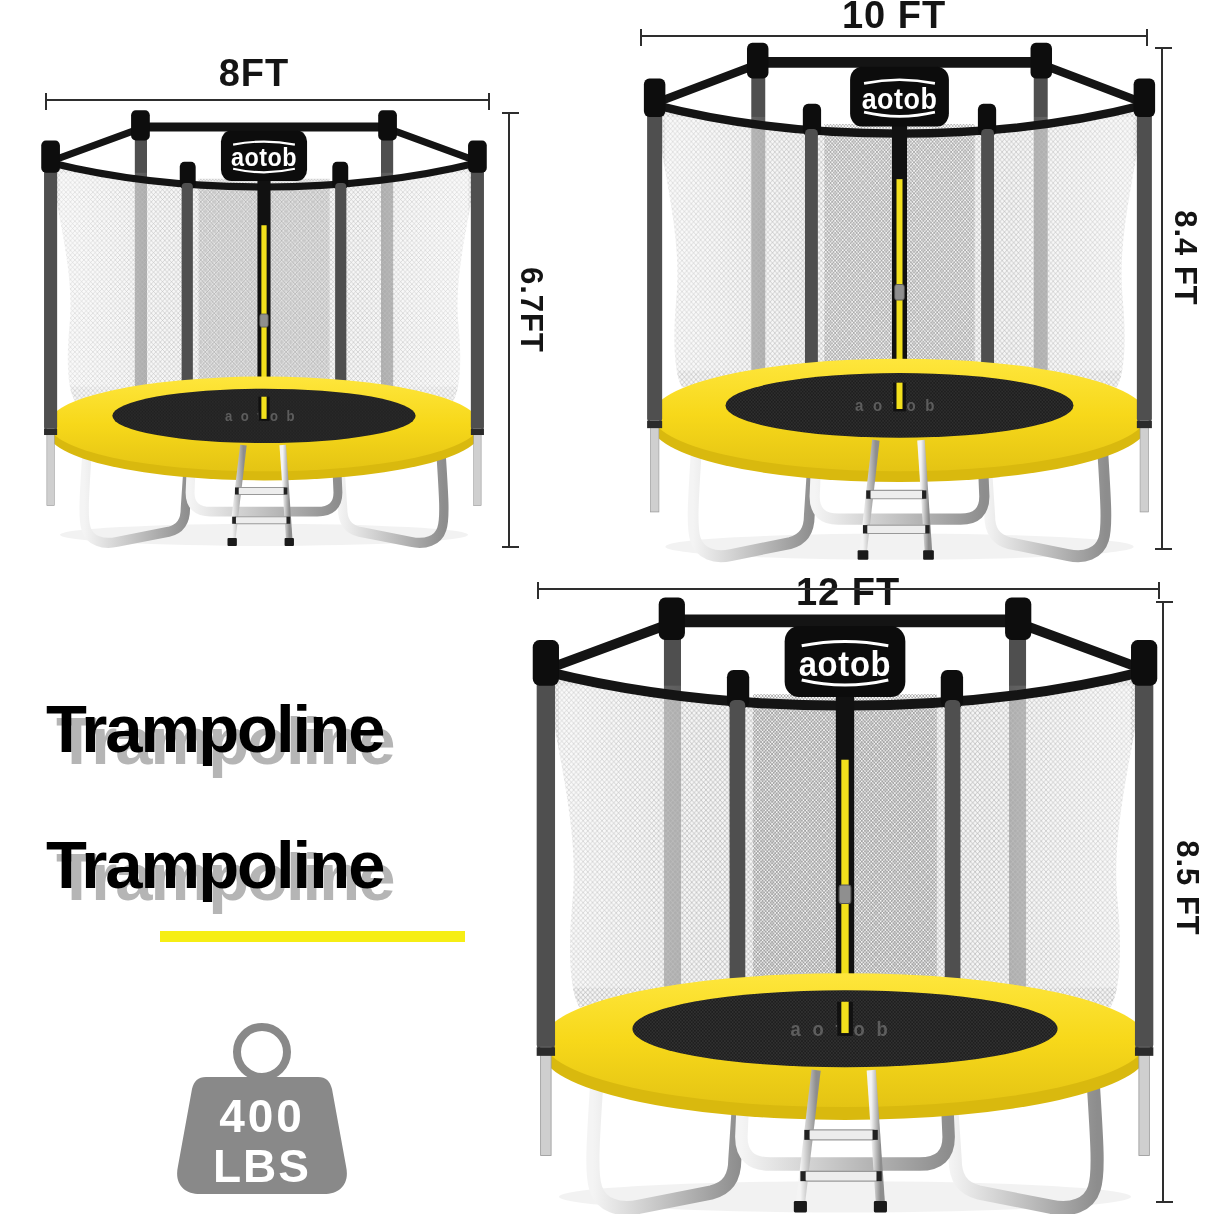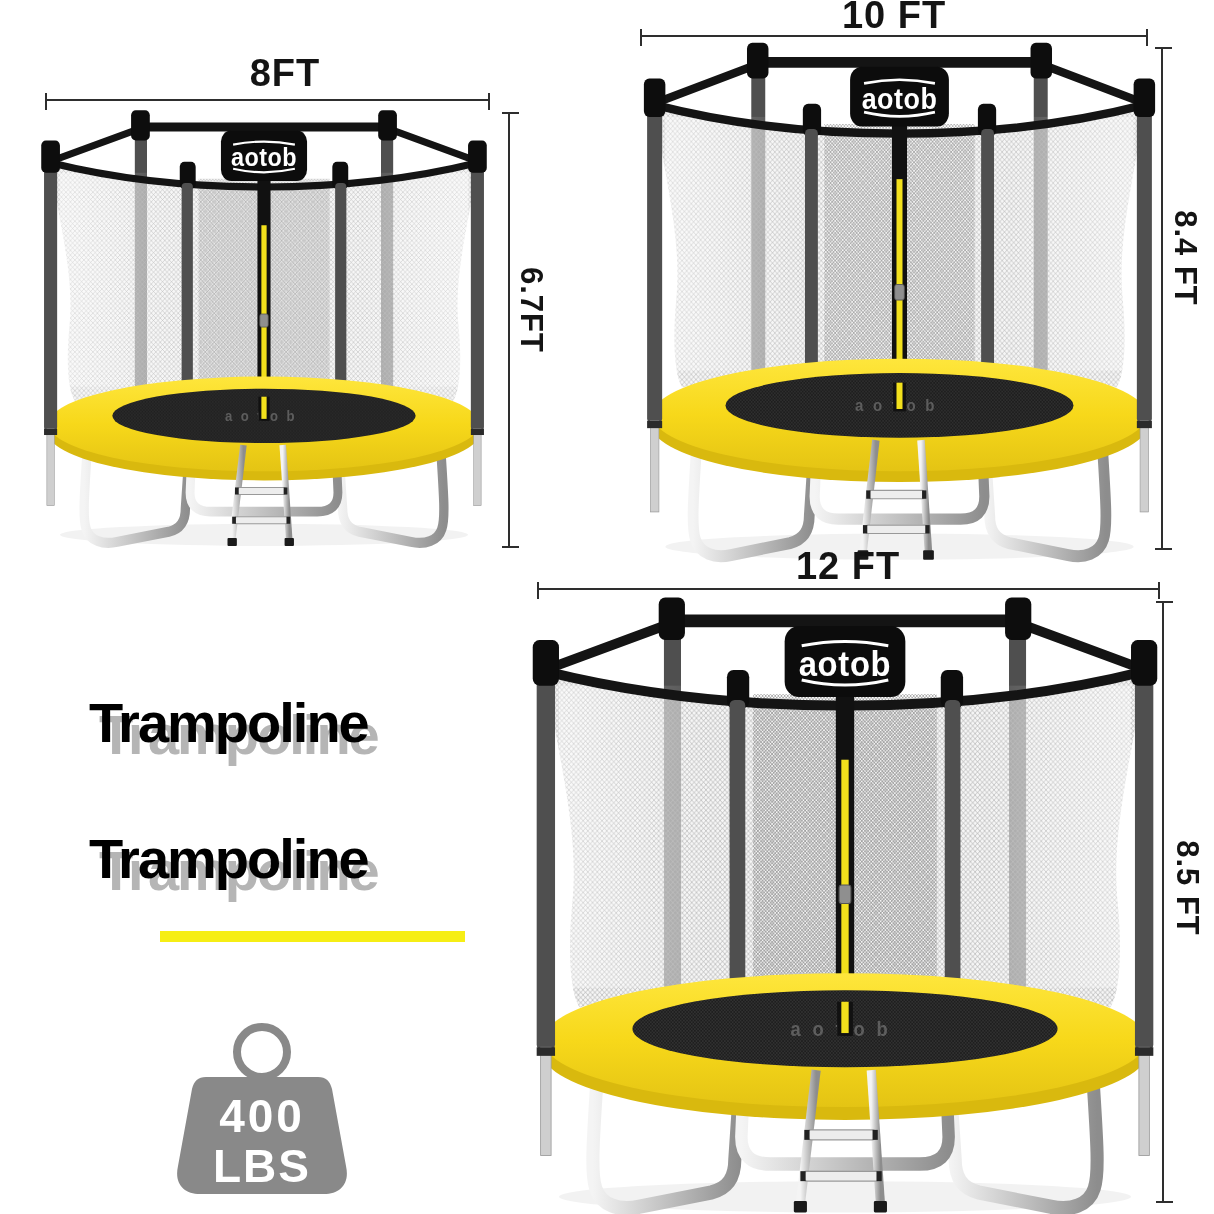--- a/index.html
+++ b/index.html
@@ -13,38 +13,38 @@
   .hline::before{left:0;}
   .hline::after{right:0;}
   .vline{position:absolute;width:0;border-left:2px solid #2e2e2e;}
   .vline::before,.vline::after{content:"";position:absolute;left:-8px;width:17px;height:2px;background:#2e2e2e;}
   .vline::before{top:0;}
   .vline::after{bottom:0;}
   .wlabel{position:absolute;width:180px;text-align:center;font-weight:600;font-size:38px;color:#141414;letter-spacing:1px;}
   .hlabel{position:absolute;width:150px;height:44px;line-height:44px;text-align:center;
           font-weight:600;font-size:31px;color:#141414;transform:rotate(90deg);letter-spacing:1px;}
   
-  .title-line{position:absolute;left:46px;font-weight:700;font-size:56px;letter-spacing:-2px;color:#000;
-              text-shadow:10px 12px 0 #b5b5b5;white-space:nowrap;margin-left:43px;}
+  .title-line{position:absolute;left:46px;font-weight:700;font-size:67px;letter-spacing:-2px;color:#000;
+              text-shadow:10px 12px 0 #b5b5b5;white-space:nowrap;}
   .underline{position:absolute;}
   
   #t1{left:30px;top:76px;width:468px;height:476px;}
   #t2{left:631px;top:2px;width:537px;height:565px;}
   #t3{left:517px;top:549px;width:656px;height:672px;}
   
   #weight-icon{position:absolute;left:176px;top:1016px;width:172px;height:196px;}
   #weight-icon text{font-family:"Liberation Sans",sans-serif;font-weight:700;}
 </style>
 </head>
 <body>
 
 <div id="canvas">
 
   <div class="fig">
-    <div class="wlabel" style="left:195px;top:52px;">8FT</div>
+    <div class="wlabel" style="left:164px;top:52px;">8FT</div>
     <div class="hline" style="left:45px;top:99px;width:445px;"></div>
     <div class="vline" style="left:508px;top:112px;height:436px;"></div>
     <div class="hlabel" style="left:456px;top:288px;">6.7FT</div>
     <svg id="t1" class="tramp" viewBox="0 0 500 472" preserveAspectRatio="none">
   <defs>
     <linearGradient id="achrome" x1="0" y1="0" x2="1" y2="0">
       <stop offset="0" stop-color="#f4f4f4"></stop>
             <stop offset="0.45" stop-color="#c6c6c6"></stop>
             <stop offset="1" stop-color="#8d8d8d"></stop>
     </linearGradient>
@@ -206,21 +206,21 @@
   <rect x="219" y="408" width="4" height="7" fill="#222"></rect>
         <rect x="271" y="408" width="4" height="7" fill="#222"></rect>
   <rect x="216" y="437" width="4" height="7" fill="#222"></rect>
         <rect x="274" y="437" width="4" height="7" fill="#222"></rect>
   <rect x="211" y="458" width="10" height="8" rx="1" fill="#1a1a1a"></rect>
   <rect x="272" y="458" width="10" height="8" rx="1" fill="#1a1a1a"></rect>
       </svg>
   </div>
 
   <div class="fig">
-    <div class="wlabel" style="left:758px;top:545px;">12 FT</div>
+    <div class="wlabel" style="left:758px;top:571px;">12 FT</div>
     <div class="hline" style="left:537px;top:588px;width:623px;"></div>
     <div class="vline" style="left:1162px;top:601px;height:602px;"></div>
     <div class="hlabel" style="left:1112px;top:866px;">8.5 FT</div>
     <svg id="t3" class="tramp" viewBox="0 0 500 472" preserveAspectRatio="none">
   <defs>
     <linearGradient id="cchrome" x1="0" y1="0" x2="1" y2="0">
       <stop offset="0" stop-color="#f4f4f4"></stop>
             <stop offset="0.45" stop-color="#c6c6c6"></stop>
             <stop offset="1" stop-color="#8d8d8d"></stop>
     </linearGradient>

